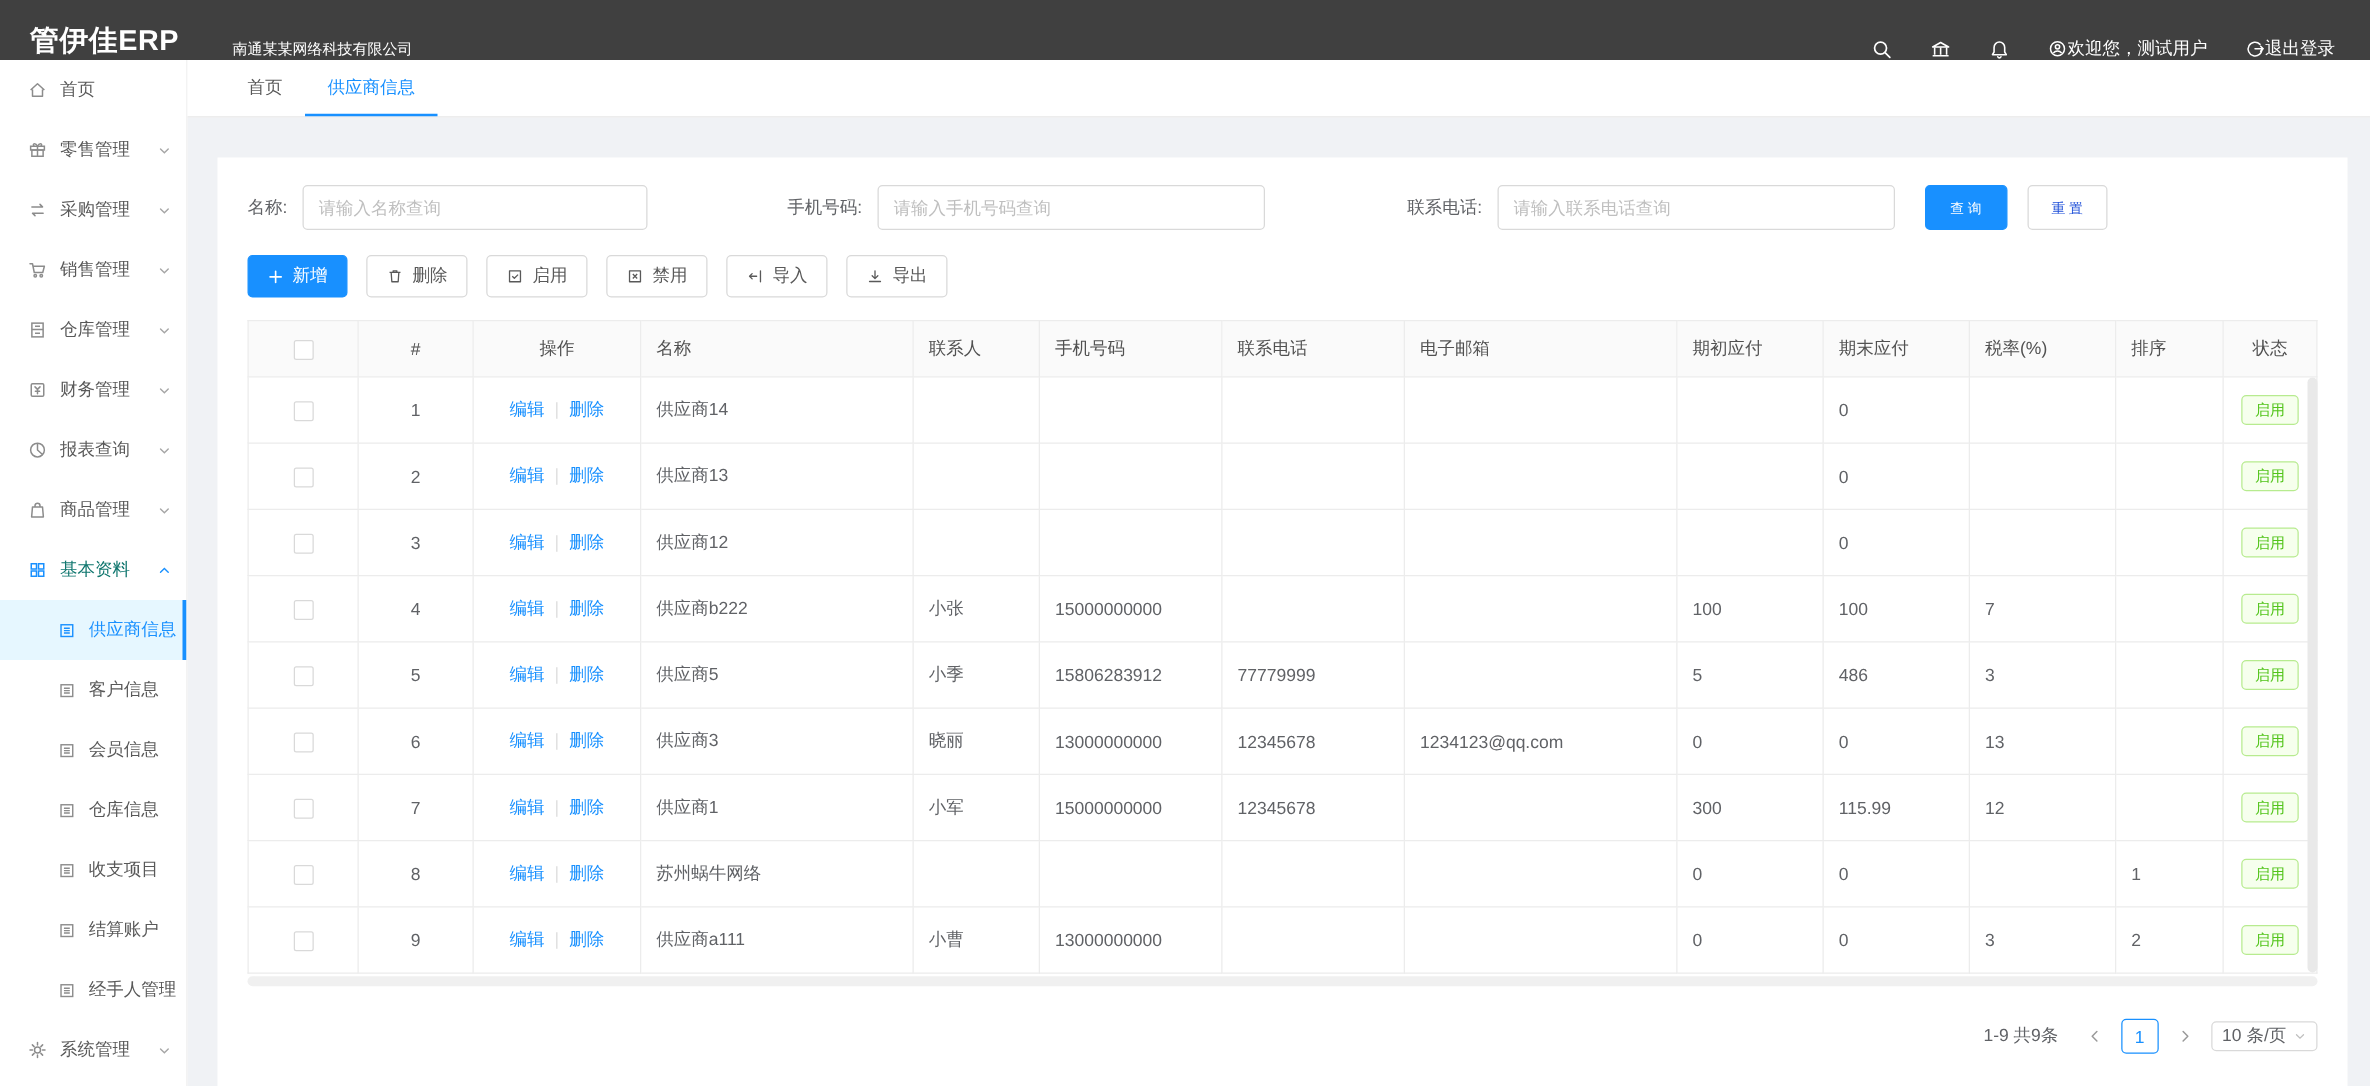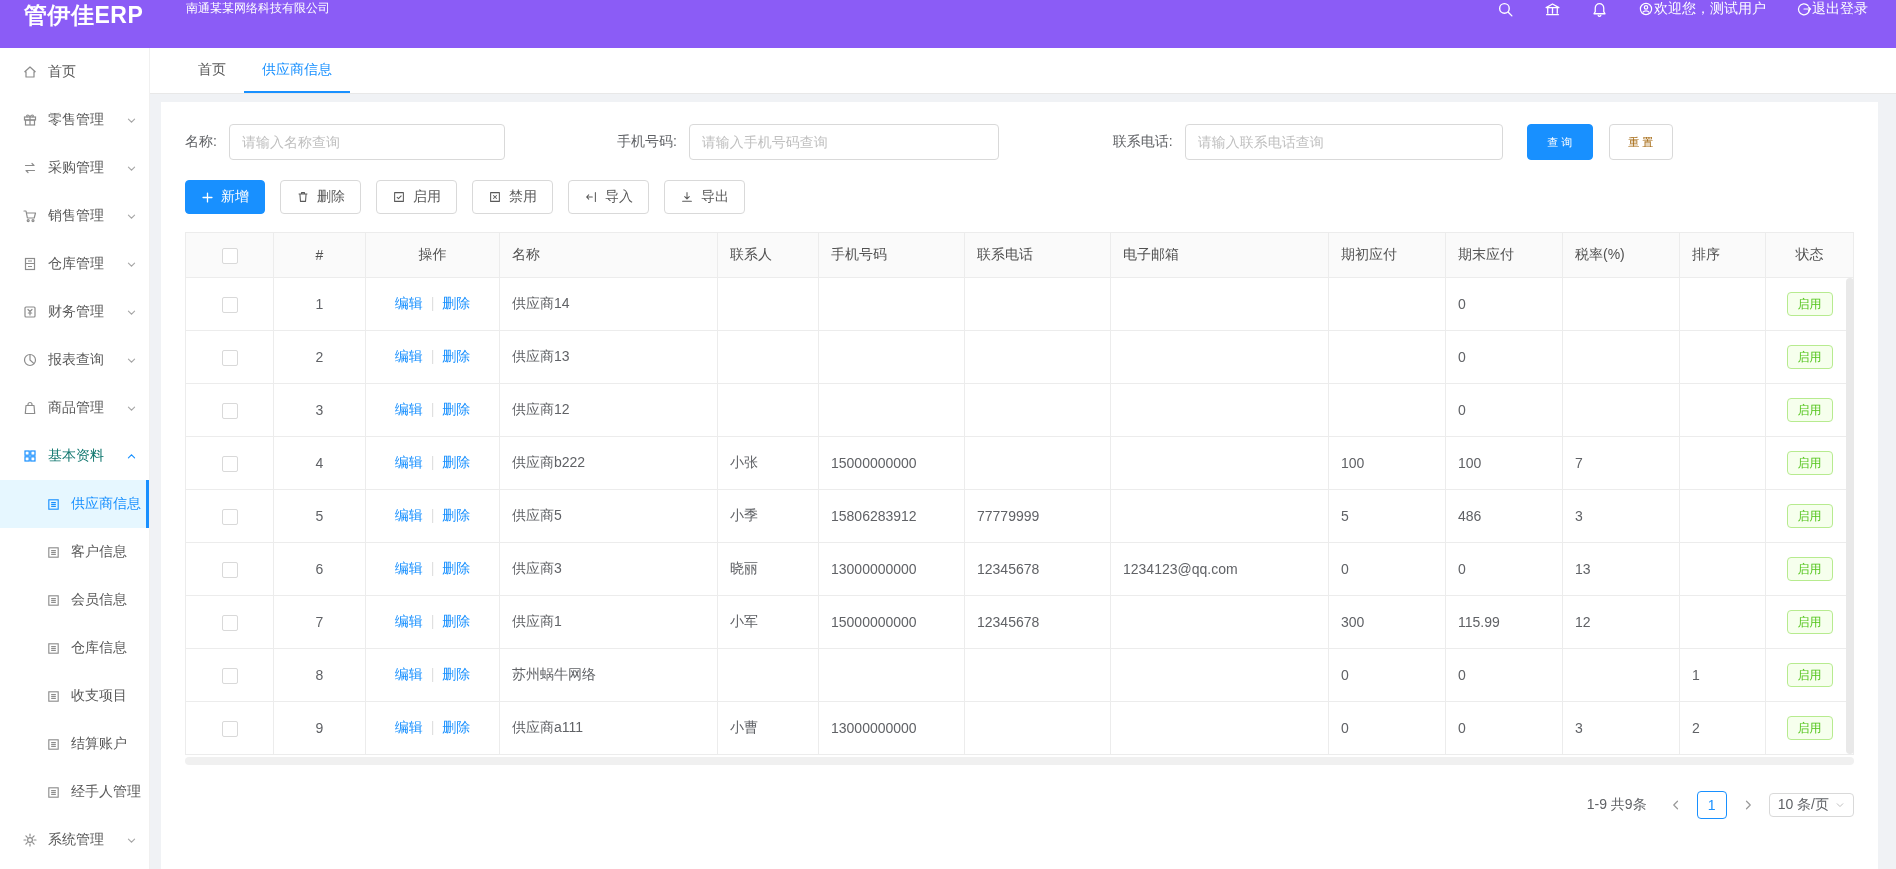--- a/index.html
+++ b/index.html
@@ -5,21 +5,21 @@
   * { box-sizing: border-box; }
   html,body { margin:0; padding:0; overflow:hidden; }
   body {
     width:1896px; height:869px;
     font-family:"Liberation Sans","DejaVu Sans",sans-serif;
     background:#f0f2f5; color:#595959; font-size:14px;
   }
   svg { display:block; }
 
   
-  .topbar { height:48px; background:#8b5cf6; display:flex; align-items:flex-start;
+  .topbar { height:48px; background:#404040; display:flex; align-items:flex-end;
             color:#fff; padding:0 28px 0 24px; }
   .logo { font-size:23px; font-weight:bold; width:148px; letter-spacing:.5px; white-space:nowrap; }
   .company { font-size:12px; margin-left:14px; white-space:nowrap; }
   .topbar-right { margin-left:auto; display:flex; align-items:center; gap:30px; font-size:14px; }
   .tb-icon { display:flex; align-items:center; cursor:pointer; }
   .tb-group { display:flex; align-items:center; gap:0; cursor:pointer; white-space:nowrap; }
 
   
   .layout { display:flex; height:821px; }
   .sidebar { width:150px; background:#fff; border-right:1px solid #f0f0f0; flex:none; }
@@ -31,37 +31,37 @@
   .sub-item { height:48px; display:flex; align-items:center; gap:10px;
               padding-left:46px; color:#595959; cursor:pointer; white-space:nowrap; }
   .sub-item.active { background:#e6f7ff; color:#1890ff; border-right:3px solid #1890ff; }
   .sicon { color:#8c8c8c; display:flex; }
   .parent-active .sicon, .sub-item.active .sicon { color:#1890ff; }
 
   .main { flex:1; display:flex; flex-direction:column; min-width:0; }
   .tabbar { background:#fff; border-bottom:1px solid #e8e8e8; padding-left:30px; display:flex; }
   .tab { padding:13px 18px 12px; color:#595959; cursor:pointer; border-bottom:2px solid transparent; }
   .tab.active { color:#1890ff; border-bottom:2px solid #1890ff; }
-  .content-body { flex:1; padding:8px 18px 0 11px; display:flex; min-height:0; }
+  .content-body { flex:1; padding:8px 18px 0 24px; display:flex; min-height:0;margin-top:24px; }
   .card { background:#fff; flex:1; padding:22px 24px; overflow:hidden; }
 
   
   .search-row { display:flex; align-items:center; color:#606266; }
   .f-label { margin-right:12px; white-space:nowrap; }
   .inp { height:36px; border:1px solid #d9d9d9; border-radius:4px; padding:0 12px;
          font-size:14px; color:#333; outline:none; font-family:inherit; }
   .inp::placeholder { color:#bfbfbf; }
   .inp-name { width:276px; }
   .inp-mobile { width:310px; }
   .inp-tel { width:318px; }
   .g2 { margin-left:112px; }
   .g3 { margin-left:114px; }
   .btn { height:36px; border-radius:4px; font-size:11px; cursor:pointer; font-family:inherit; }
   .btn-query { background:#1890ff; color:#fff; border:1px solid #1890ff; width:66px; margin-left:24px; }
-  .btn-reset { background:#fff; color:#a16207; border:1px solid #d9d9d9; width:64px; margin-left:16px; }
+  .btn-reset { background:#fff; color:#1d4ed8; border:1px solid #d9d9d9; width:64px; margin-left:16px; }
 
   
   .toolbar { margin-top:20px; display:flex; gap:15px; }
   .tbtn { height:34px; padding:0 15px; display:inline-flex; align-items:center; gap:7px;
           background:#fff; border:1px solid #d9d9d9; border-radius:4px; color:#595959;
           font-size:14px; cursor:pointer; font-family:inherit; }
   .tbtn.primary { background:#1890ff; border-color:#1890ff; color:#fff; }
 
   
   .table-wrap { margin-top:18px; position:relative; }

